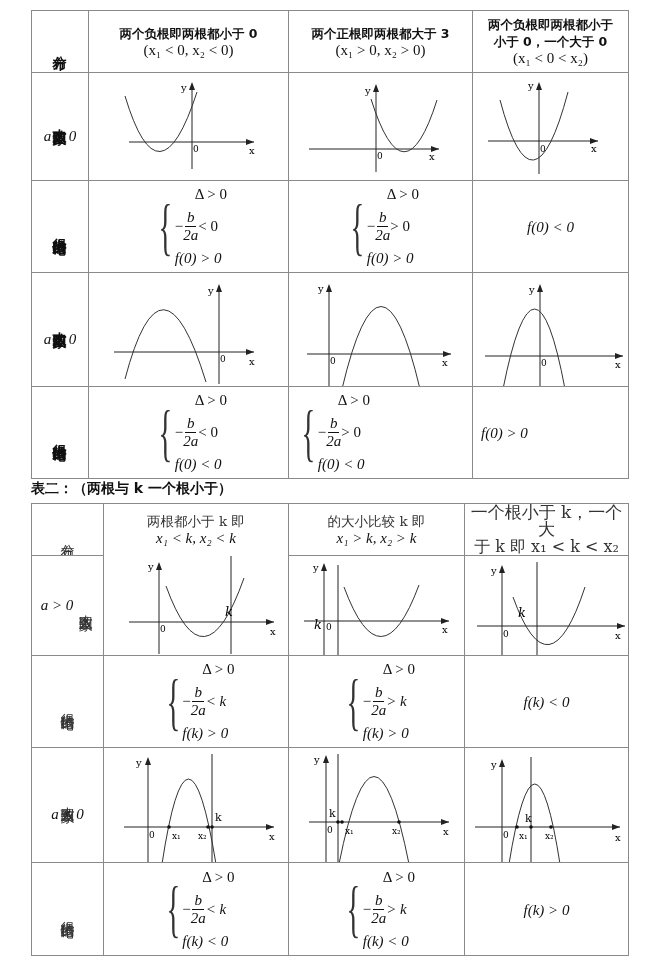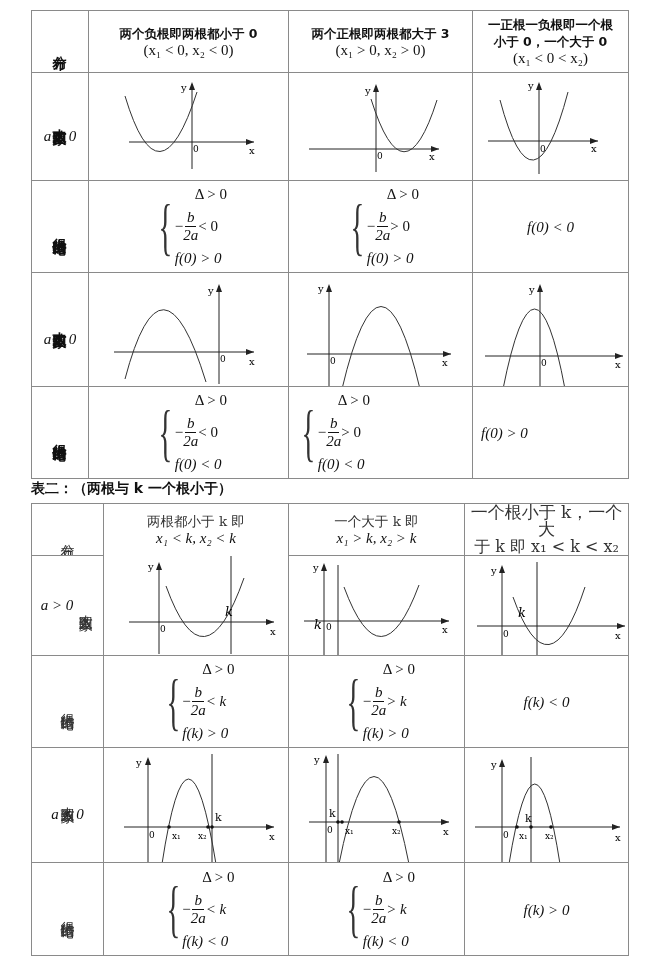--- a/index.html
+++ b/index.html
@@ -37,21 +37,21 @@
     <td><span class="vert side1">分布</span></td>
     <td>
       <div class="bold hd">两个负根即两根都小于 0</div>
       <div class="math">(x₁ &lt; 0, x₂ &lt; 0)</div>
     </td>
     <td>
       <div class="bold hd">两个正根即两根都大于 3</div>
       <div class="math">(x₁ &gt; 0, x₂ &gt; 0)</div>
     </td>
     <td>
-      <div class="bold hd">一正根一负根即一个根</div>
+      <div class="bold hd">两个负根即两根都小于</div>
       <div class="bold hd">小于 0，一个大于 0</div>
       <div class="math">(x₁ &lt; 0 &lt; x₂)</div>
     </td>
   </tr>
 
   <tr style="height:108px">
     <td>
       <span class="vert side1">大致图象</span>
       <div class="math it" style="margin:2px 0">a &gt; 0</div>
     </td>
@@ -226,21 +226,21 @@
       <col style="width:164px">
     </colgroup>
   <tbody>
       <tr style="height:40px">
     <td><span class="vert side2">分布</span></td>
     <td style="border-bottom:none">
       <div class="side2" style="font-size:13.5px">两根都小于 k 即</div>
       <div class="math it">x₁ &lt; k, x₂ &lt; k</div>
     </td>
     <td>
-      <div class="side2" style="font-size:13.5px">一个大于 k 即</div>
+      <div class="side2" style="font-size:13.5px">的大小比较 k 即</div>
       <div class="math it">x₁ &gt; k, x₂ &gt; k</div>
     </td>
     <td>
       <div class="side2" style="font-size:17px">一个根小于 k，一个大</div>
       <div class="side2" style="font-size:16px">于 k 即 x₁ &lt; k &lt; x₂</div>
     </td>
   </tr>
 
   <tr style="height:100px">
     <td>

